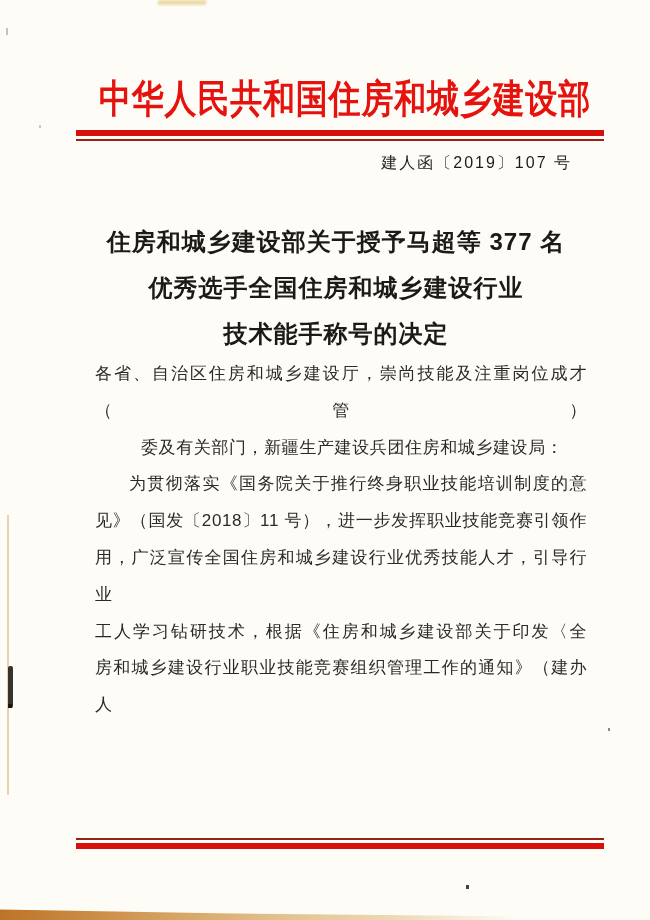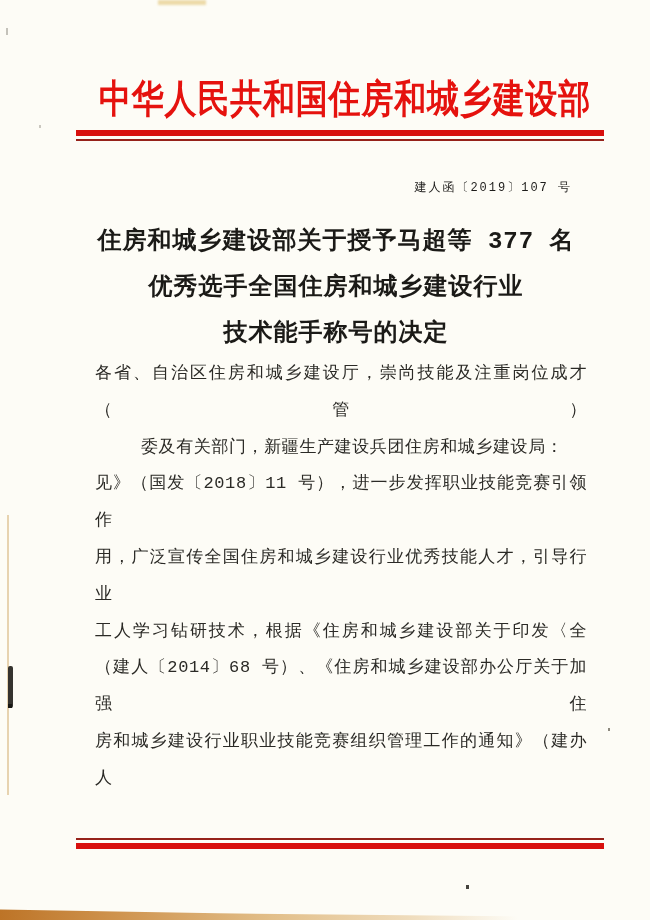--- a/index.html
+++ b/index.html
@@ -2,21 +2,21 @@
 <html style="--paper: #fdfcf6; --header-red: #e5120e; --rule-bright: #d8100d; --rule-dark: #96221a; --ink: #2b2a26; --artifact-tan: #bd7427;"><head>
 <meta charset="utf-8">
 <style>
   html, body { margin: 0; padding: 0; background: #ffffff; }
   .page {
     position: relative;
     width: 650px;
     height: 920px;
     background: var(--paper, #fdfcf6);
     overflow: hidden;
-    font-family: Liberation Mono, monospace;
+    font-family: Liberation Sans, sans-serif;
   }
 
   
   .letterhead {
     position: absolute;
     top: 72px; left: 0;
     width: 650px;
     padding-left: 40px;
     box-sizing: border-box;
     text-align: center;
@@ -31,22 +31,22 @@
 
   
   .rule { position: absolute; left: 76px; width: 528px; }
   .rule-top-thick   { top: 130px; height: 6px; background: var(--rule-bright, #d8100d); }
   .rule-top-thin    { top: 139px; height: 2px; background: var(--rule-dark, #96221a); }
   .rule-bottom-thin { top: 838px; height: 2px; background: var(--rule-dark, #96221a); }
   .rule-bottom-thick{ top: 843px; height: 6px; background: var(--rule-bright, #d8100d); }
 
   .doc-number {
     position: absolute;
-    top: 179px; right: 78px;
-    font-size: 12px;
+    top: 153px; right: 78px;
+    font-size: 16px;
     letter-spacing: 2px;
     color: #1d1c1a;
     white-space: nowrap;
     margin-left: 16px;
   }
 
   .doc-title {
     position: absolute;
     top: 219px; left: 0;
     width: 672px;
@@ -106,24 +106,24 @@
 
   <div class="doc-title">
     <div>住房和城乡建设部关于授予马超等 377 名</div>
     <div>优秀选手全国住房和城乡建设行业</div>
     <div>技术能手称号的决定</div>
   </div>
 
   <div class="body-text" id="body-text">
       <div class="body-line">各省、自治区住房和城乡建设厅，崇尚技能及注重岗位成才（管）</div>
       <div class="body-line para-end">委及有关部门，新疆生产建设兵团住房和城乡建设局：</div>
+      <div class="body-line indent">为贯彻落实《国务院关于推行终身职业技能培训制度的意</div>
       <div class="body-line">见》（国发〔2018〕11 号），进一步发挥职业技能竞赛引领作</div>
       <div class="body-line">用，广泛宣传全国住房和城乡建设行业优秀技能人才，引导行业</div>
       <div class="body-line">工人学习钻研技术，根据《住房和城乡建设部关于印发〈全</div>
-      <div class="body-line">（建人〔2014〕68 号）、《住房和城乡建设部办公厅关于加强住</div>
       <div class="body-line">房和城乡建设行业职业技能竞赛组织管理工作的通知》（建办人</div>
     </div>
 
   <div class="rule rule-bottom-thin"></div>
   <div class="rule rule-bottom-thick"></div>
 
   <div class="edge-line"></div>
   <div class="binding-mark"></div>
   <div class="binding-dot"></div>
   <div class="speck-1"></div>

